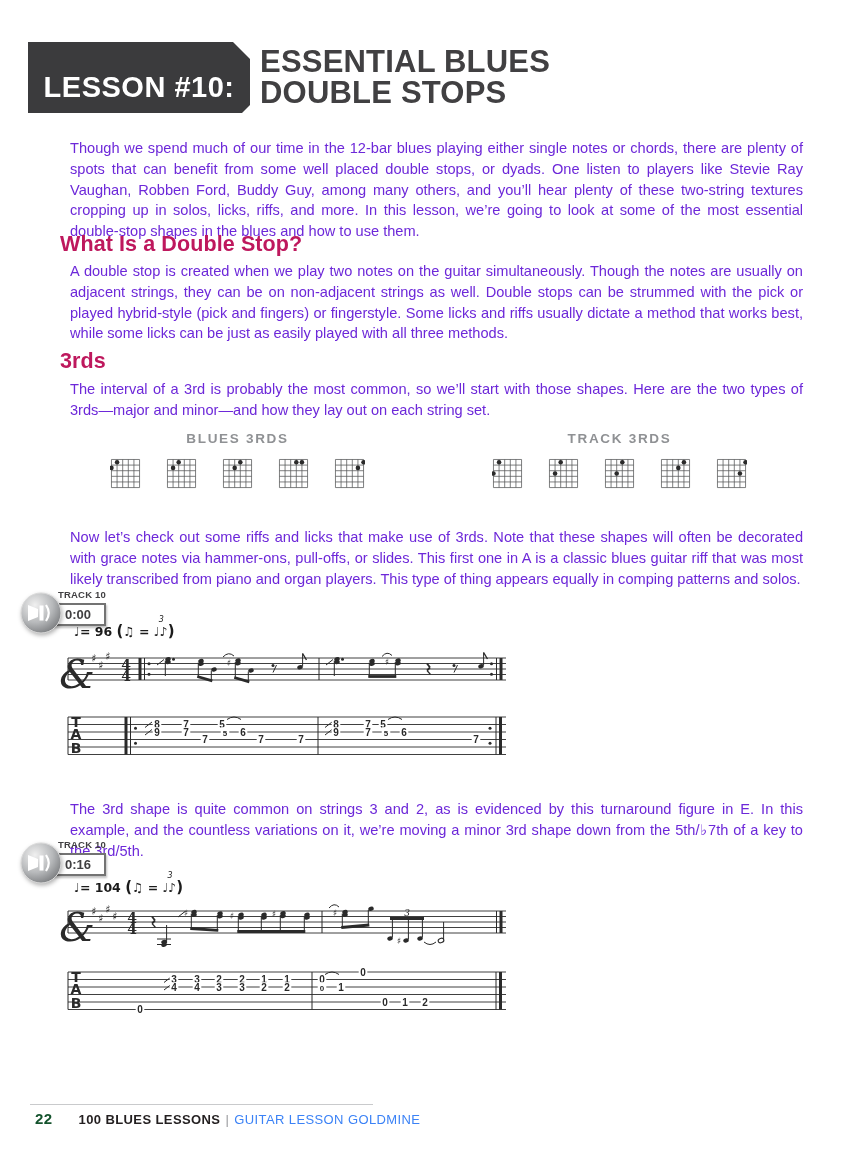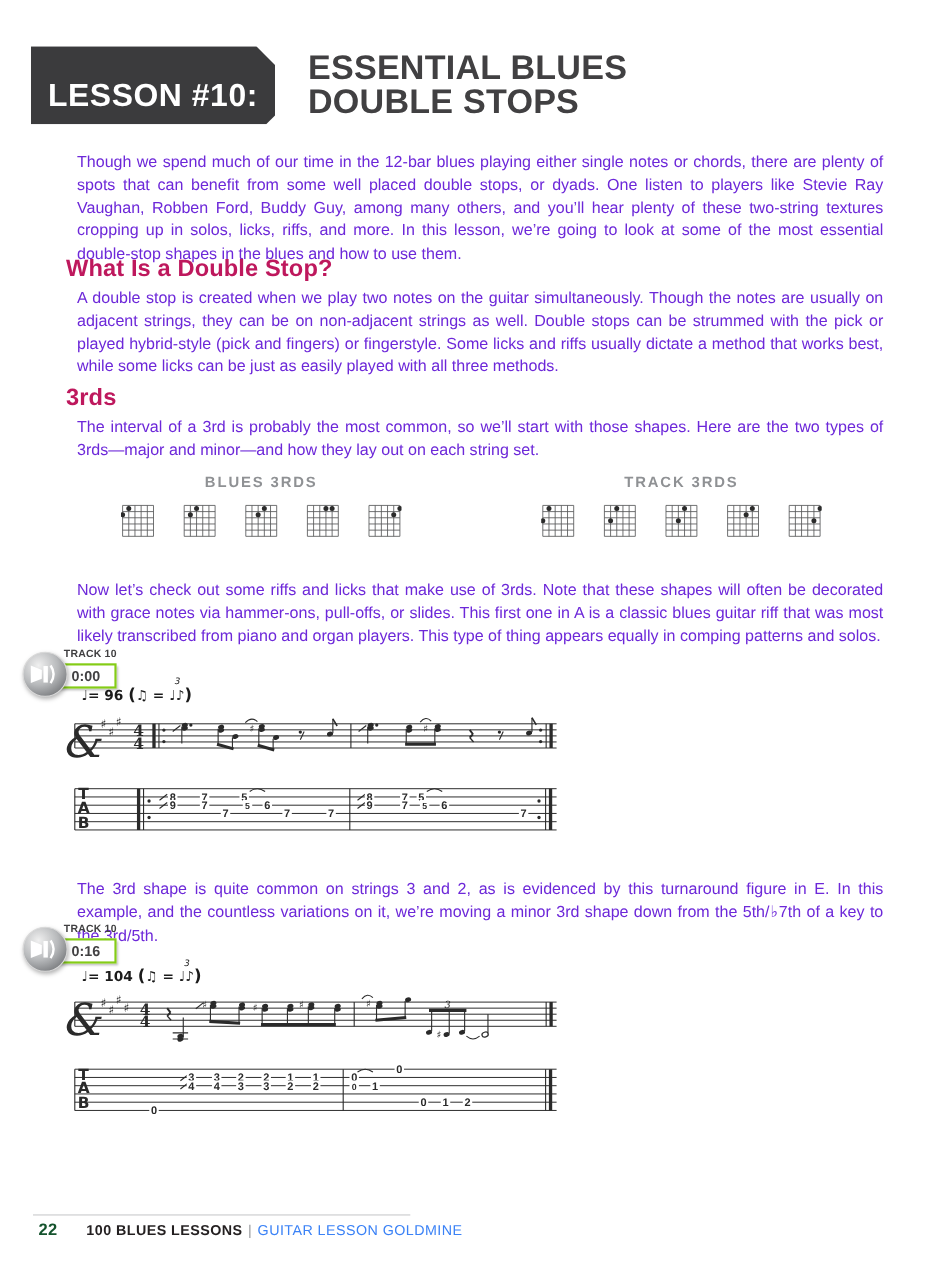--- a/index.html
+++ b/index.html
@@ -2,27 +2,27 @@
 <html><head>
 <meta charset="utf-8">
 <style>
   html,body{margin:0;padding:0;}
   body{width:864px;height:1152px;background:#ffffff;font-family:"Liberation Sans",sans-serif;color:#262122;position:relative;overflow:hidden;}
   .abs{position:absolute;}
   .lesson-box{left:28px;top:42px;width:222px;height:90px;background:#3b3b3d;
     clip-path:polygon(0 0,205px 0,222px 17px,222px 63px,214px 71px,0 71px);
     display:flex;align-items:center;justify-content:center;}
   .lesson-box span{color:#ffffff;font-weight:bold;font-size:29px;letter-spacing:.5px;}
-  .title{left:260px;top:46px;font-size:31px;font-weight:800;color:#414042;line-height:31px;letter-spacing:.2px;margin-left:20px;}
+  .title{left:260px;top:46px;font-size:31px;font-weight:800;color:#414042;line-height:31px;letter-spacing:.2px;}
   .para{left:70px;width:733px;font-size:14.6px;line-height:20.8px;text-align:justify;margin:0;color:#6d28d9;}
   .sect{left:60px;font-size:21.5px;font-weight:bold;color:#be185d;letter-spacing:.1px;}
   .diag-group{width:255px;}
   .diag-label{font-size:13.5px;font-weight:bold;letter-spacing:1.7px;color:#8f9194;text-align:center;}
   .grids{display:flex;gap:25px;margin-top:11px;}
-  .track-time{width:52px;height:19px;border:2px solid #84cc16;box-shadow:1px 2px 2px rgba(0,0,0,.25);
+  .track-time{width:52px;height:19px;border:2px solid #737373;box-shadow:1px 2px 2px rgba(0,0,0,.25);
     font-size:13px;font-weight:bold;text-align:center;line-height:19px;color:#414042;background:#fff;}
   .track-label{font-size:9.5px;font-weight:bold;color:#414042;letter-spacing:.2px;}
   .spk{filter:drop-shadow(1px 2px 2px rgba(0,0,0,.3));}
   .tempo{font-size:12.5px;font-weight:bold;color:#1b1b1b;font-family:"DejaVu Sans",sans-serif;}
   .tempo .paren{font-size:15px;}
   .swing-notes{position:relative;display:inline-block;}
   .trip{position:absolute;top:-9px;left:5px;font-size:8px;font-style:italic;font-weight:normal;}
   .footer{left:35px;top:1110px;font-size:13px;letter-spacing:.4px;white-space:nowrap;}
   .footer .pg{font-size:15px;font-weight:bold;color:#14532d;margin-right:26px;}
   .footer .book{font-weight:bold;color:#231f20;}

